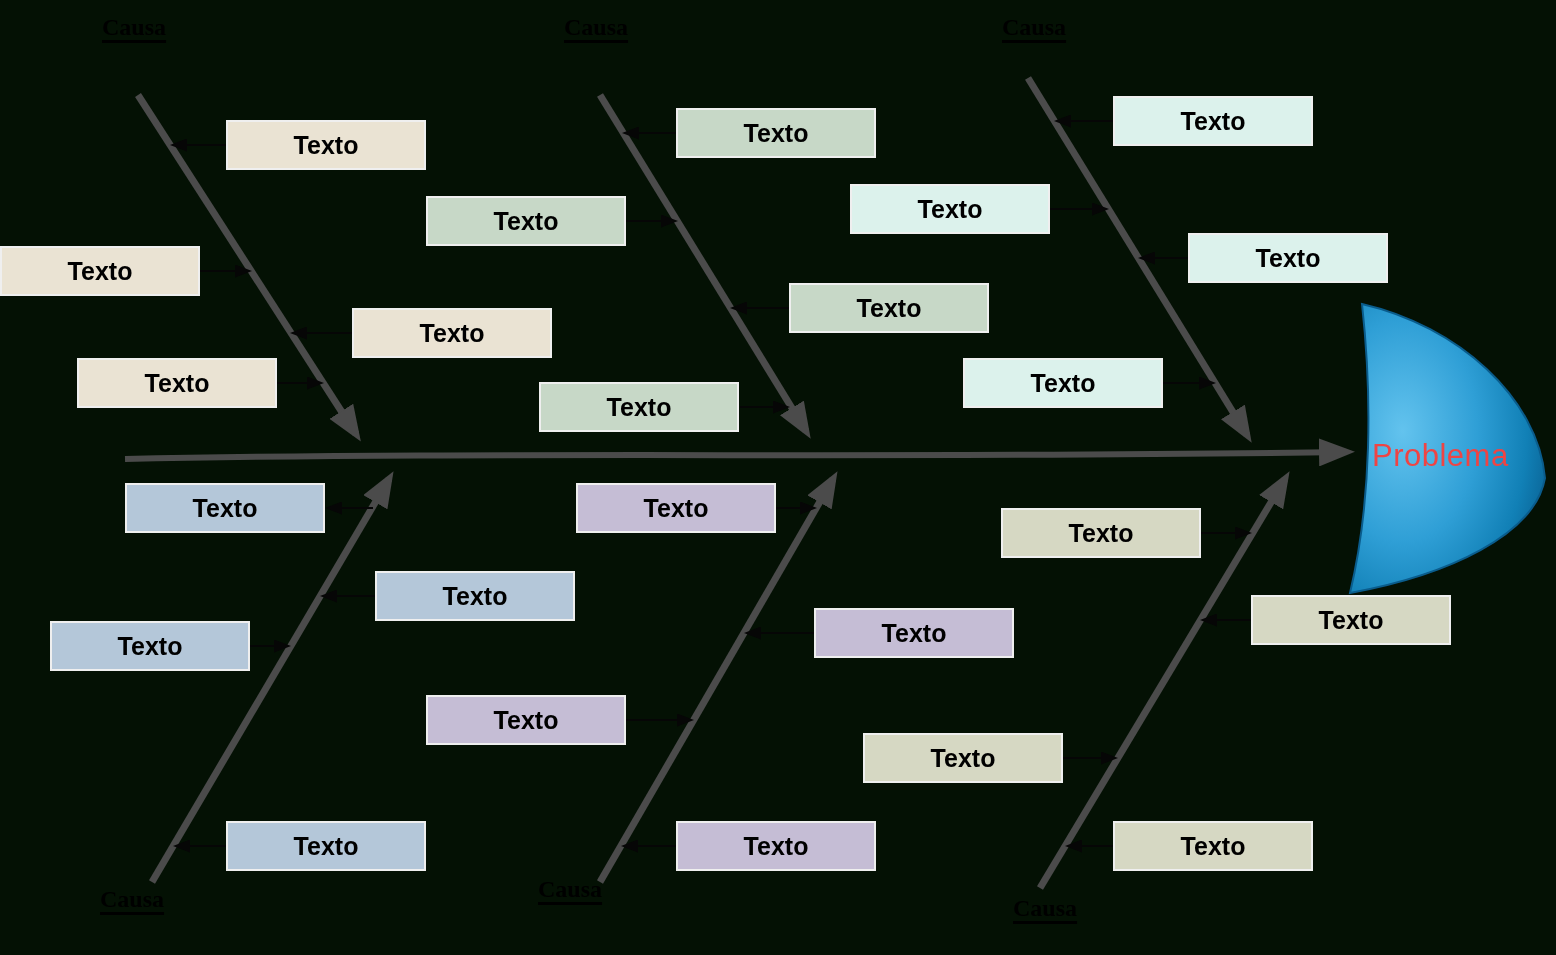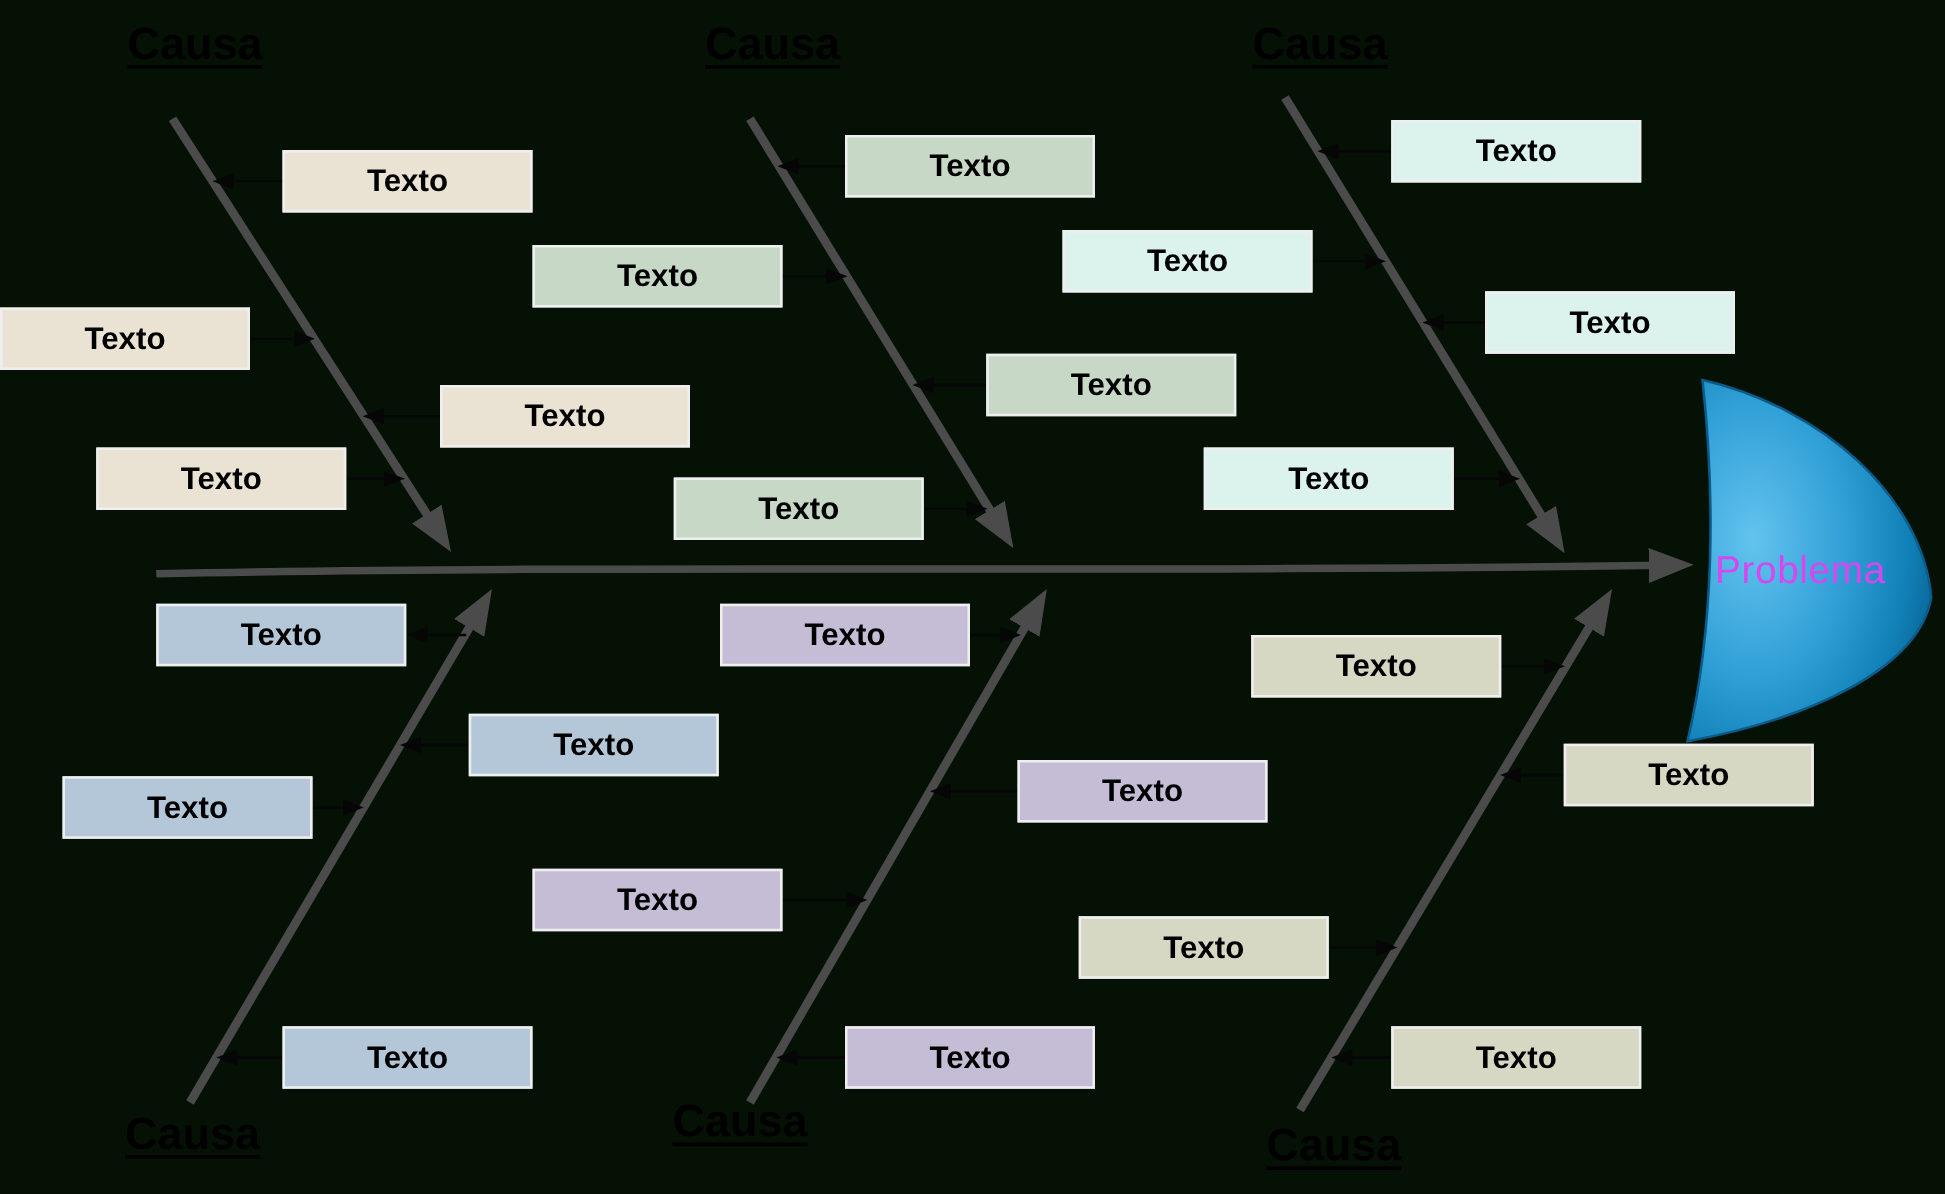--- a/index.html
+++ b/index.html
@@ -24,25 +24,26 @@
     font-weight: bold;
     font-size: 25px;
     line-height: 46px;
     text-align: center;
     cursor: default;
   }
   .causa-label {
     position: absolute;
     color: #000000;
     font-weight: bold;
-    font-size: 36px;
+    font-size: 24px;
     text-decoration: underline;
     text-decoration-thickness: 3px;
     text-underline-offset: 5px;
     cursor: default;
+    font-family: Liberation Serif, serif;
   }
   .problema-label {
     position: absolute;
     left: 1372px; top: 438px;
     color: #ffffff;
     font-size: 31px;
     letter-spacing: 0.5px;
     cursor: default;
   }
 </style>
@@ -146,15 +147,15 @@
   <div class="texto-box" style="left: 576px; top: 483px; background-color: rgb(197, 189, 213);">Texto</div>
   <div class="texto-box" style="left: 814px; top: 608px; background-color: rgb(197, 189, 213);">Texto</div>
   <div class="texto-box" style="left: 426px; top: 695px; background-color: rgb(197, 189, 213);">Texto</div>
   <div class="texto-box" style="left: 676px; top: 821px; background-color: rgb(197, 189, 213);">Texto</div>
 
   <div class="texto-box" style="left: 1001px; top: 508px; background-color: rgb(214, 216, 195);">Texto</div>
   <div class="texto-box" style="left: 1251px; top: 595px; background-color: rgb(214, 216, 195);">Texto</div>
   <div class="texto-box" style="left: 863px; top: 733px; background-color: rgb(214, 216, 195);">Texto</div>
   <div class="texto-box" style="left: 1113px; top: 821px; background-color: rgb(214, 216, 195);">Texto</div>
 
-  <div class="problema-label" style="color: #d946ef;">Problema</div>
+  <div class="problema-label" style="color: #ef4444;">Problema</div>
 
 </div>
 
 </body></html>

